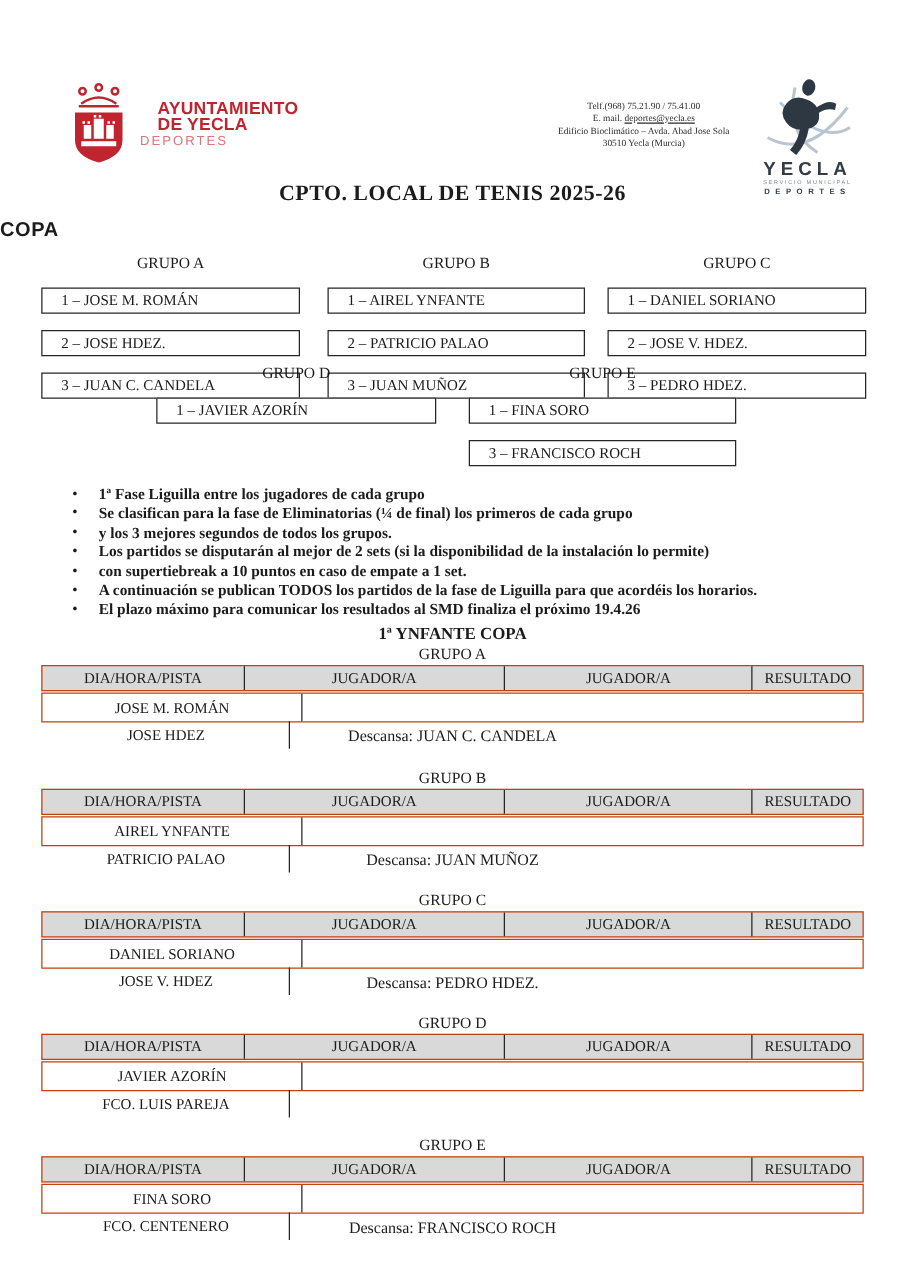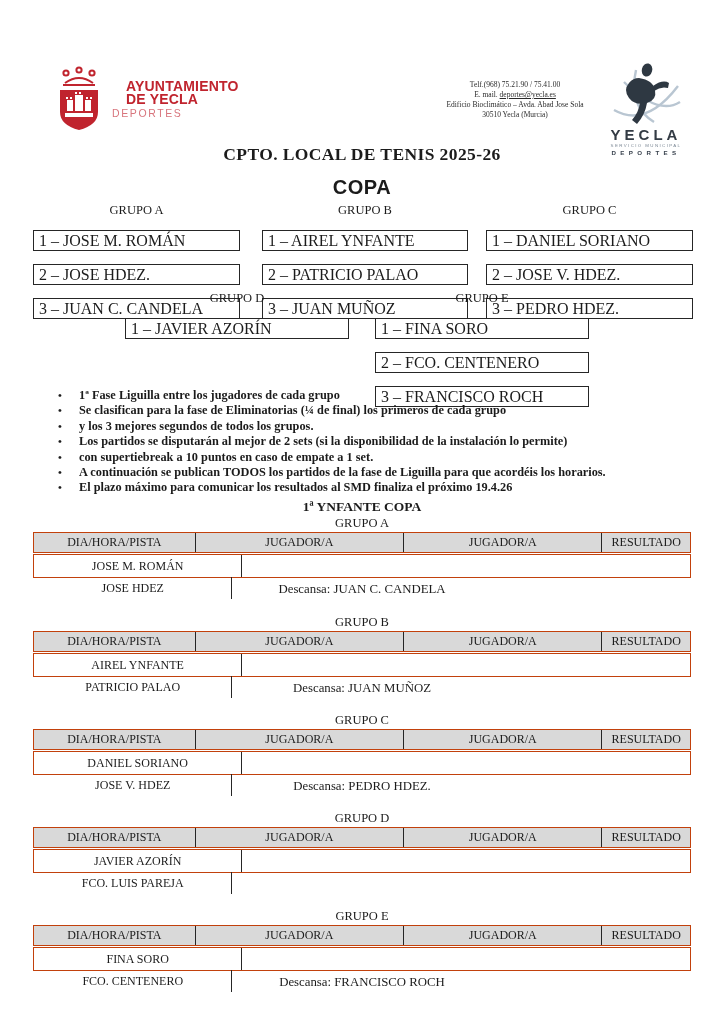--- a/index.html
+++ b/index.html
@@ -14,28 +14,28 @@
 
   .contact{position:absolute;left:424px;top:80px;width:182px;text-align:center;
            font-size:7.5px;line-height:10px;color:#2a2a2a;}
   .contact .u{text-decoration:underline;}
 
   .logo-right{position:absolute;left:598px;top:58px;}
 
   
   .title{position:absolute;top:144px;left:0;width:100%;text-align:center;
          font-size:17.5px;font-weight:bold;letter-spacing:.4px;}
-  .copa{position:absolute;top:176px;left:0;width:100%;text-align:center;
-        font-family:"Liberation Sans", sans-serif;font-size:20px;font-weight:bold;letter-spacing:.5px;}
+  .copa{position:absolute;top:176px;left:0;width:100%;
+        font-family:"Liberation Sans", sans-serif;font-size:16px;font-weight:bold;letter-spacing:.5px;}
 
   
   .grp{position:absolute;}
   .glabel{text-align:center;font-size:12.5px;line-height:14px;margin-bottom:3px;}
-  .grow{border:1px solid #262626;height:19px;line-height:19px;font-size:16px;
-        padding-left:5px;margin-top:13px;background:#fff;white-space:nowrap;overflow:hidden;}
+  .grow{border:1px solid #262626;height:19px;line-height:19px;font-size:12px;
+        padding-left:15px;margin-top:13px;background:#fff;white-space:nowrap;overflow:hidden;}
   #grpA{left:33px;top:203px;width:207px;}
   #grpB{left:262px;top:203px;width:206px;}
   #grpC{left:486px;top:203px;width:207px;}
   #grpD{left:125px;top:291px;width:224px;}
   #grpE{left:375px;top:291px;width:214px;}
 
   
   .bullets{position:absolute;left:58px;top:388px;width:645px;}
   .bullet{display:flex;font-weight:bold;font-size:12.3px;line-height:15.4px;white-space:nowrap;}
   .bullet .bm{width:21px;flex:none;font-size:11px;}
@@ -140,21 +140,20 @@
     <div class="grow">2 – JOSE V. HDEZ.</div>
     <div class="grow">3 – PEDRO HDEZ.</div>
   </div>
   <div class="grp" id="grpD">
     <div class="glabel">GRUPO D</div>
     <div class="grow">1 – JAVIER AZORÍN</div>
   </div>
   <div class="grp" id="grpE">
     <div class="glabel">GRUPO E</div>
     <div class="grow">1 – FINA SORO</div>
-    <div class="grow">2 – FCO. CENTENERO</div>
     <div class="grow">3 – FRANCISCO ROCH</div>
   </div>
 
   <div class="bullets">
     <div class="bullet">
         <span class="bm">•</span>
         <span>1ª Fase Liguilla entre los jugadores de cada grupo</span>
       </div>
     <div class="bullet">
         <span class="bm">•</span>

